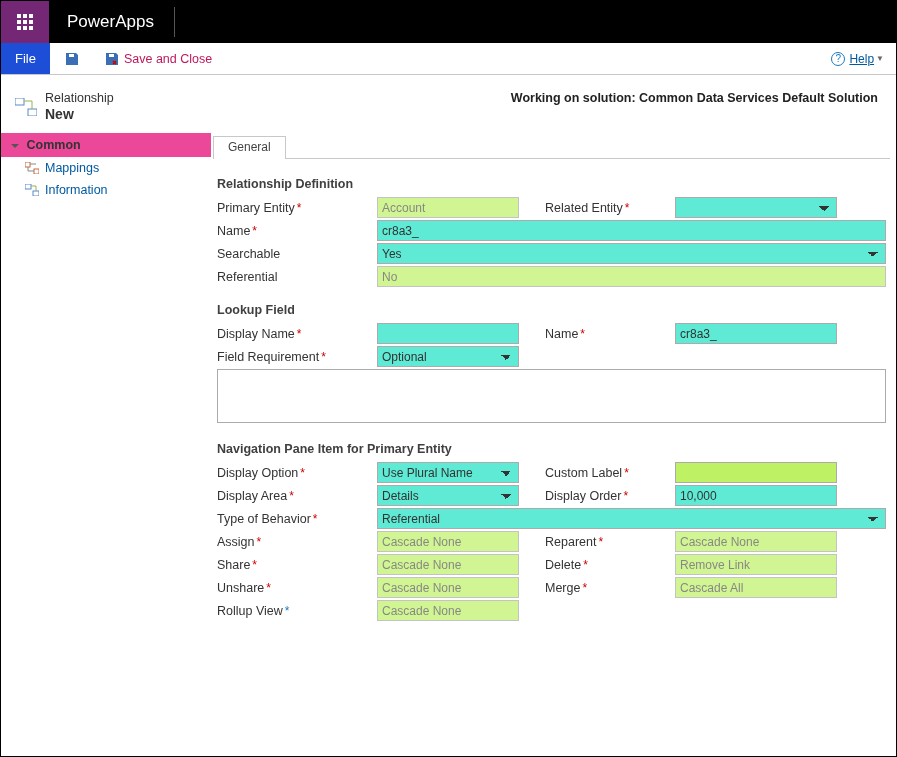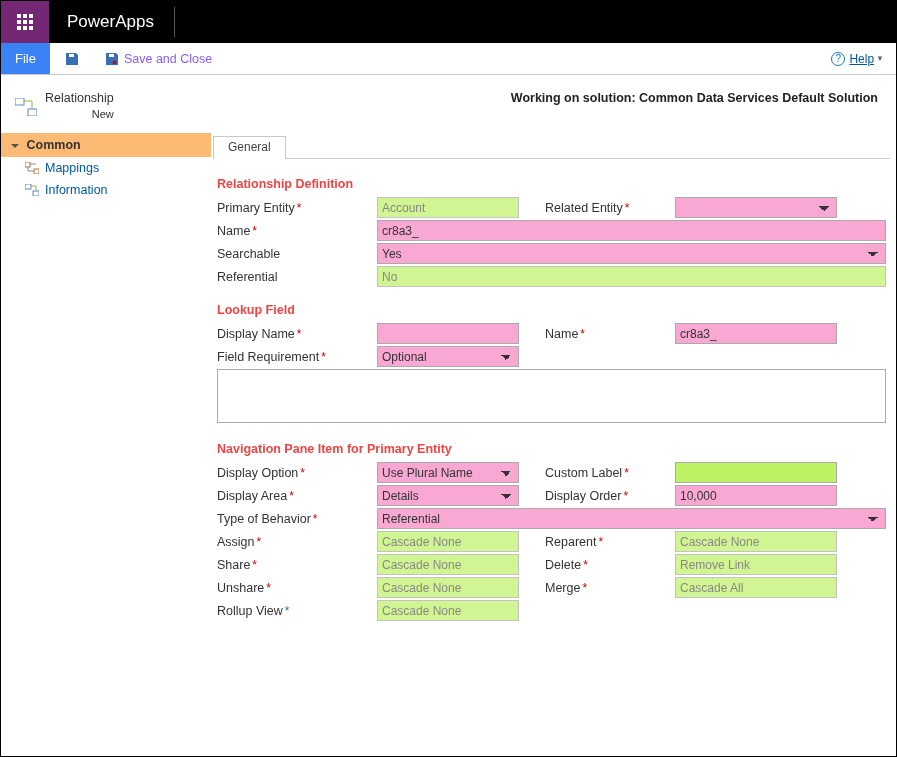--- a/index.html
+++ b/index.html
@@ -9,66 +9,66 @@
   
   .brand-bar { height: 42px; background: #000; display: flex; align-items: stretch; }
   .waffle { width: 48px; background: #742774; display: flex; align-items: center; justify-content: center; color: #fff; }
   .waffle-grid { display: grid; grid-template-columns: repeat(3, 4px); grid-template-rows: repeat(3, 4px); gap: 2px; }
   .waffle-grid span { background: #fff; width: 4px; height: 4px; }
   .brand-text { color: #fff; font-size: 17px; font-weight: 400; display: flex; align-items: center; padding-left: 18px; }
   .brand-sep { width: 1px; background: #555; margin-top: 6px; margin-bottom: 6px; }
 
   
   .toolbar { height: 32px; border-bottom: 1px solid #c8c8c8; display: flex; align-items: stretch; background: #fff; }
-  .file-btn { background: #3b82f6; color: #fff; padding: 2px 14px; font-size: 13px; display: flex; align-items: center; cursor: pointer; }
-  .tool-btn { display: flex; align-items: center; padding: 4px 6px; margin-left: 8px; cursor: pointer; color: #8b5cf6; font-size: 12.5px; }
+  .file-btn { background: #1d4ed8; color: #fff; padding: 2px 14px; font-size: 13px; display: flex; align-items: center; cursor: pointer; }
+  .tool-btn { display: flex; align-items: center; padding: 4px 6px; margin-left: 8px; cursor: pointer; color: #be185d; font-size: 12.5px; }
   .tool-icon { width: 16px; height: 16px; margin-right: 4px; display: inline-block; }
   .spacer { flex: 1; }
   .help-link { display: flex; align-items: center; padding: 0 12px; font-size: 12px; color: #005aa1; cursor: pointer; }
   .help-icon { width: 14px; height: 14px; border: 1px solid #1979c3; border-radius: 50%; display: inline-flex; align-items: center; justify-content: center; font-size: 10px; color: #1979c3; margin-right: 4px; }
   .help-text { text-decoration: underline; }
   .help-caret { margin-left: 2px; font-size: 8px; color: #666; }
 
   
   .header-area { padding: 16px 10px 10px 10px; display: flex; align-items: flex-start; }
   .hdr-left { display: flex; align-items: center; }
   .hdr-icon { width: 22px; height: 18px; margin-right: 8px; margin-left: 4px; }
   .hdr-small { font-size: 12.5px; color: #333; line-height: 14px; }
-  .hdr-big { font-size: 11px; font-weight: 400; color: #333; line-height: 18px; text-align: right; }
+  .hdr-big { font-size: 14px; font-weight: 700; color: #333; line-height: 18px; }
   .hdr-right { margin-left: auto; font-size: 12.5px; font-weight: 700; color: #222; padding-right: 8px; }
 
   
   .body-row { display: flex; height: calc(100% - 42px - 32px - 60px); }
   .sidebar { width: 210px; }
-  .side-hdr { background: #fdba74; padding: 5px 10px; font-weight: 700; font-size: 12.5px; color: #333; cursor: pointer; }
+  .side-hdr { background: #ec4899; padding: 5px 10px; font-weight: 700; font-size: 12.5px; color: #333; cursor: pointer; }
   .side-caret { display: inline-block; width: 0; height: 0; border-top: 4px solid #555; border-left: 4px solid transparent; border-right: 4px solid transparent; margin-right: 4px; position: relative; top: -1px; }
   .side-item { padding: 4px 10px 4px 24px; font-size: 12.5px; color: #005aa1; cursor: pointer; display: flex; align-items: center; }
   .side-item-icon { width: 14px; height: 12px; margin-right: 6px; display: inline-block; }
 
   .content { flex: 1; padding: 0 6px 0 2px; }
 
   
   .tab-row { border-bottom: 1px solid #c8c8c8; display: flex; height: 24px; margin-top: 2px; }
   .tab { border: 1px solid #c8c8c8; border-bottom: none; background: #fff; padding: 3px 14px; font-size: 12px; color: #444; position: relative; top: 1px; cursor: pointer; }
 
   .form-pane { padding: 10px 4px; }
-  .section-head { font-weight: 700; font-size: 12.5px; color: #ef4444; margin: 8px 0 6px 0; }
+  .section-head { font-weight: 700; font-size: 12.5px; color: #404040; margin: 8px 0 6px 0; }
 
   .row2 { display: flex; width: 100%; margin-bottom: 2px; align-items: center; }
   .cellL { width: 160px; font-size: 12.5px; color: #333; padding: 3px 4px 3px 0; }
   .cellF1 { flex: 0 0 142px; }
   .gap { width: 26px; }
   .cellL2 { width: 130px; font-size: 12.5px; color: #333; padding: 3px 4px 3px 0; }
   .cellF2 { flex: 0 0 162px; }
   .cellFull { flex: 1; }
 
   .req-star { color: #c00; margin-left: 2px; font-size: 12px; }
   .blue-star { color: #1979c3; margin-left: 2px; font-size: 12px; }
 
-  .inp, .sel { width: 100%; border: 1px solid #ababab; height: 21px; font-size: 12px; padding: 1px 4px; background: #f9a8d4; color: #333; }
+  .inp, .sel { width: 100%; border: 1px solid #ababab; height: 21px; font-size: 12px; padding: 1px 4px; background: #5eead4; color: #333; }
   .sel { appearance: none; background-image: linear-gradient(45deg, transparent 50%, #333 50%), linear-gradient(135deg, #333 50%, transparent 50%); background-position: calc(100% - 12px) 8px, calc(100% - 7px) 8px; background-size: 5px 5px, 5px 5px; background-repeat: no-repeat; padding-right: 20px; }
   .inp[disabled], .sel[disabled] { background: #bef264; color: #555; }
   .txtarea { width: 100%; border: 1px solid #ababab; height: 54px; font-size: 12px; padding: 2px 4px; resize: none; }
 
   .save-icon-svg { fill: #3b6fb5; }
   .saveclose-icon-svg { fill: #3b6fb5; }
 </style>
 </head>
 <body>
 

